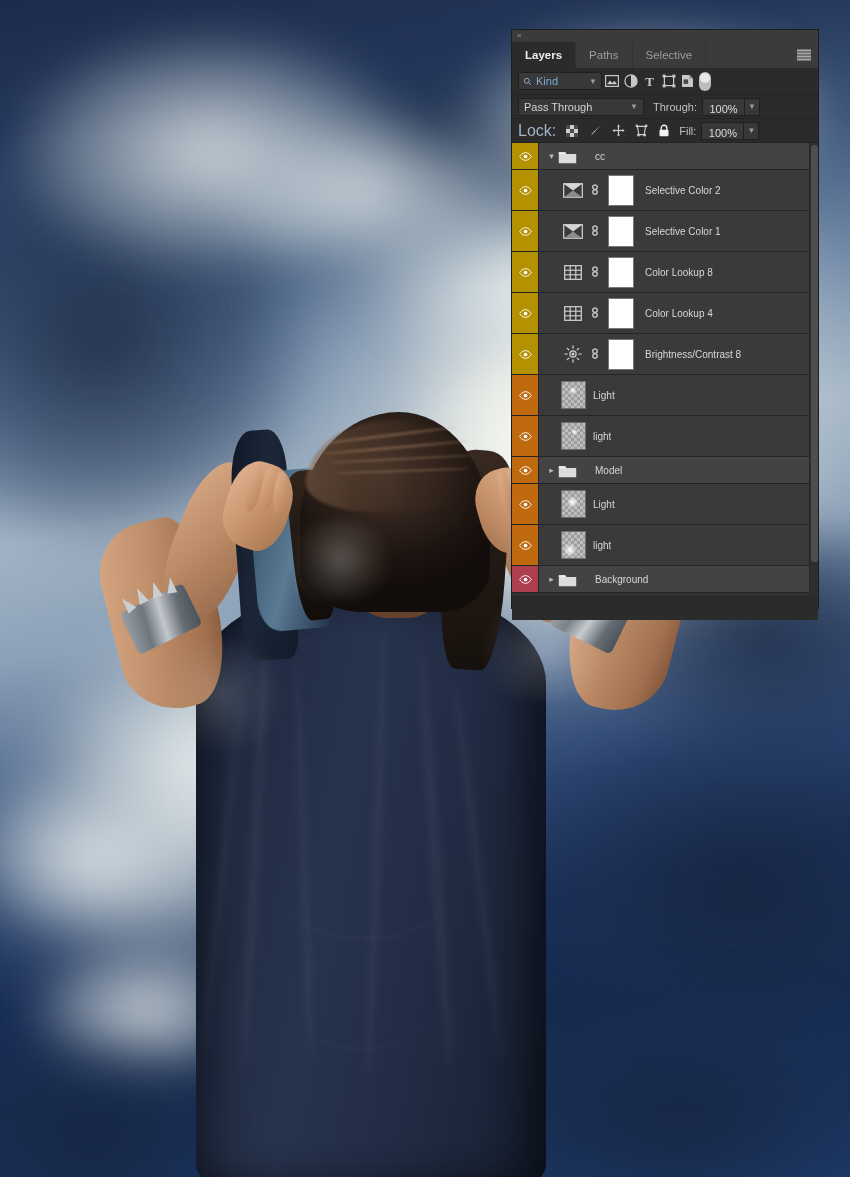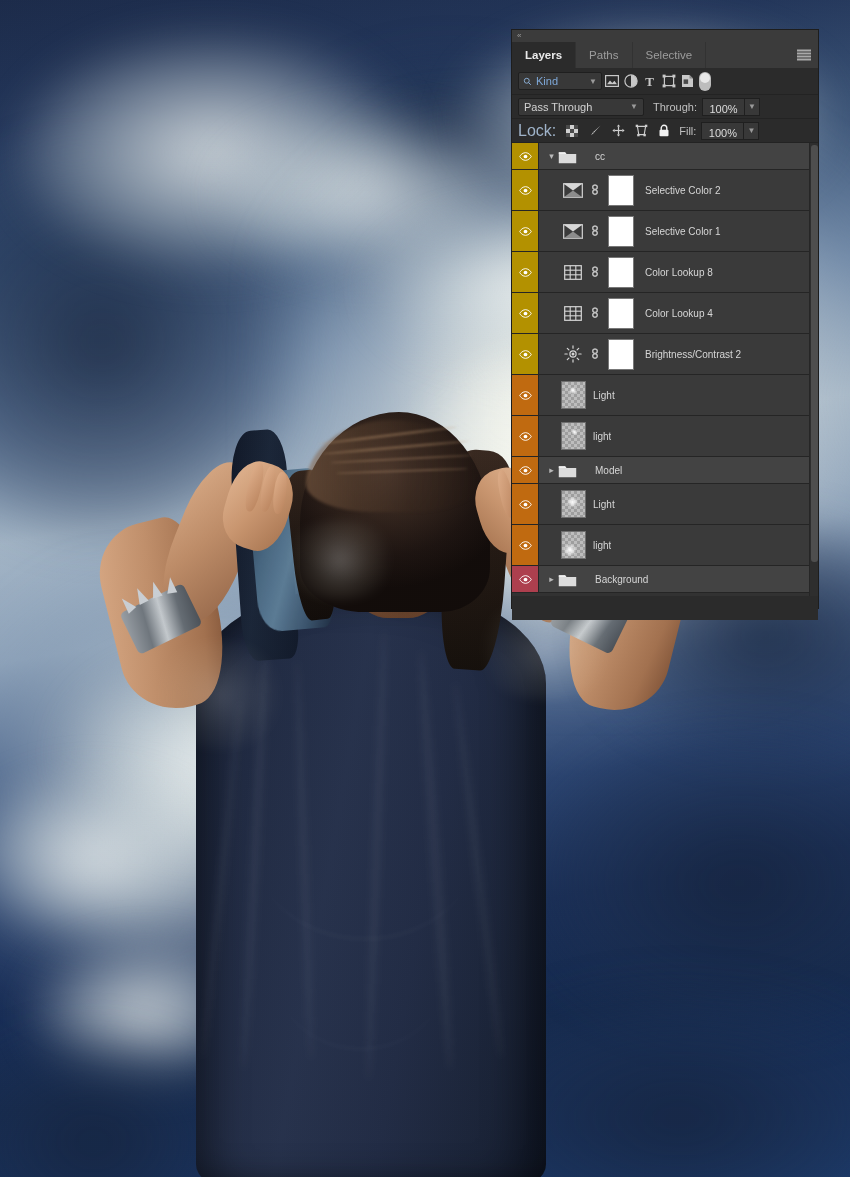--- a/index.html
+++ b/index.html
@@ -773,21 +773,21 @@
                 <line x1="14.7" y1="3.3" x2="13.1" y2="4.9"></line>
                 <line x1="4.9" y1="13.1" x2="3.3" y2="14.7"></line>
               </g>
             </svg>
           </div>
           <svg class="link-ic" viewBox="0 0 10 16">
             <path d="M3.2 5.2 a2.1 2.1 0 0 1 3.6 0 l0 1.6 a2.1 2.1 0 0 1 -3.6 0 Z" fill="none" stroke="#c4c4c4" stroke-width="1.2"></path>
             <path d="M3.2 9.2 a2.1 2.1 0 0 1 3.6 0 l0 1.6 a2.1 2.1 0 0 1 -3.6 0 Z" fill="none" stroke="#c4c4c4" stroke-width="1.2"></path>
           </svg>
           <div class="mask-thumb"></div>
-          <span class="layer-name">Brightness/Contrast 2</span>
+          <span class="layer-name">Brightness/Contrast 8</span>
         </div>
       </div>
 
       <div class="layer-row" style="height:41px;">
         <div class="eye-col orange">
           <svg class="eye-svg" viewBox="0 0 16 11">
             <path d="M8 0.7 C3.4 0.7 0.9 5.5 0.9 5.5 C0.9 5.5 3.4 10.3 8 10.3 C12.6 10.3 15.1 5.5 15.1 5.5 C15.1 5.5 12.6 0.7 8 0.7 Z" fill="none" stroke="#fff" stroke-width="1.1"></path>
             <circle cx="8" cy="5.5" r="2.3" fill="#fff"></circle>
           </svg>
         </div>

